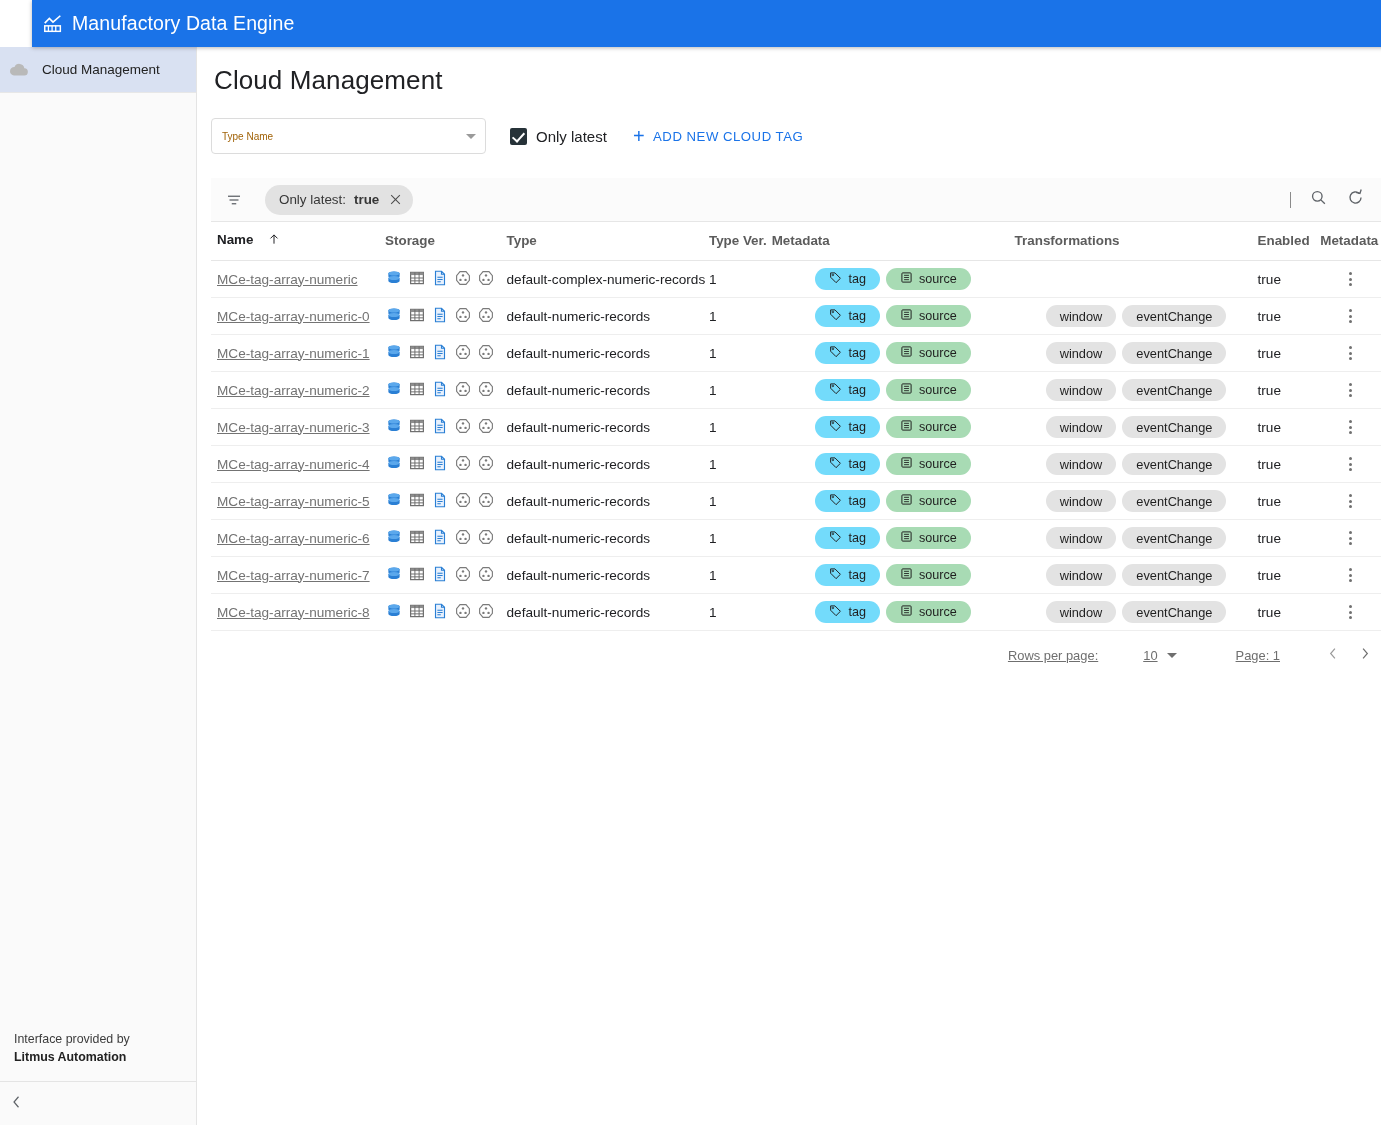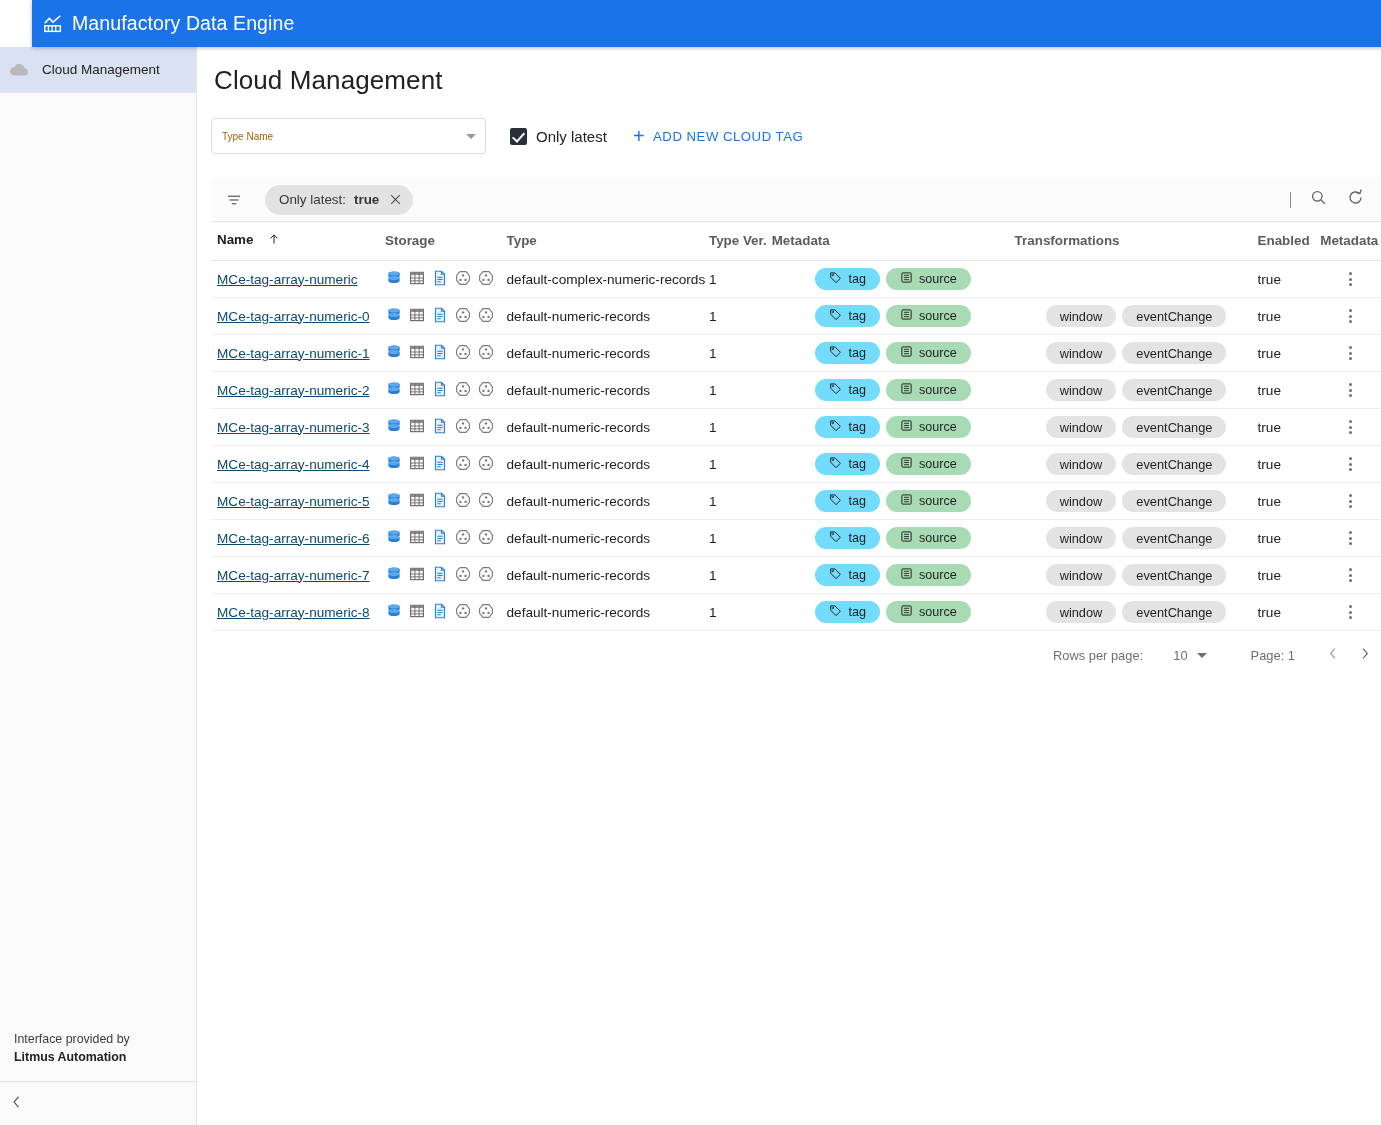--- a/index.html
+++ b/index.html
@@ -168,21 +168,21 @@
   .c-stor { width: 120px; }
   .c-type { width: 200px; }
   .c-tver { width: 62px; }
   .c-meta { width: 240px; }
   .c-tran { width: 240px; }
   .c-enab { width: 62px; }
   .c-act  { width: 60px; }
   th.c-name, td.c-name { padding-left: 6px; }
 
   .rowlink {
-    color: #0c4a6e; text-decoration: underline;
+    color: #737373; text-decoration: underline;
     font-size: 13.6px; cursor: pointer;
   }
   .sort-up { display: inline-block; margin-left: 10px; vertical-align: -2px; }
 
   .stor-icons { display: flex; align-items: center; gap: 5px; }
   .stor-icons svg { width: 18px; height: 18px; }
 
   .chips { display: flex; align-items: center; gap: 6px; justify-content: center; }
   .mchip {
     height: 22px; border-radius: 11px; display: inline-flex;
@@ -198,21 +198,21 @@
     display: inline-flex; align-items: center; justify-content: center;
     padding: 0 14px; font-size: 12.8px; color: #1f1f1f;
   }
   .kebab { display: flex; flex-direction: column; gap: 2.5px; align-items: center; cursor: pointer; }
   .kebab i { width: 3px; height: 3px; border-radius: 50%; background: #707070; display: block; }
 
   
   .pager {
     width: 1170px; margin-left: 14px; height: 48px;
     display: flex; align-items: center; justify-content: flex-end;
-    gap: 0; font-size: 12.9px; color: #6f6f6f; padding-right: 8px;
+    gap: 15px; font-size: 12.9px; color: #6f6f6f; padding-right: 8px; text-decoration: underline;
   }
   .pager .lbl { margin-right: 30px; }
   .pager .rpp { display: flex; align-items: center; gap: 9px; margin-right: 44px; }
   .pager .pg { margin-right: 30px; }
   .pager .arrows { display: flex; align-items: center; gap: 14px; }
   .caret-sm {
     width: 0; height: 0;
     border-left: 5px solid transparent; border-right: 5px solid transparent;
     border-top: 5px solid #6f6f6f;
   }

